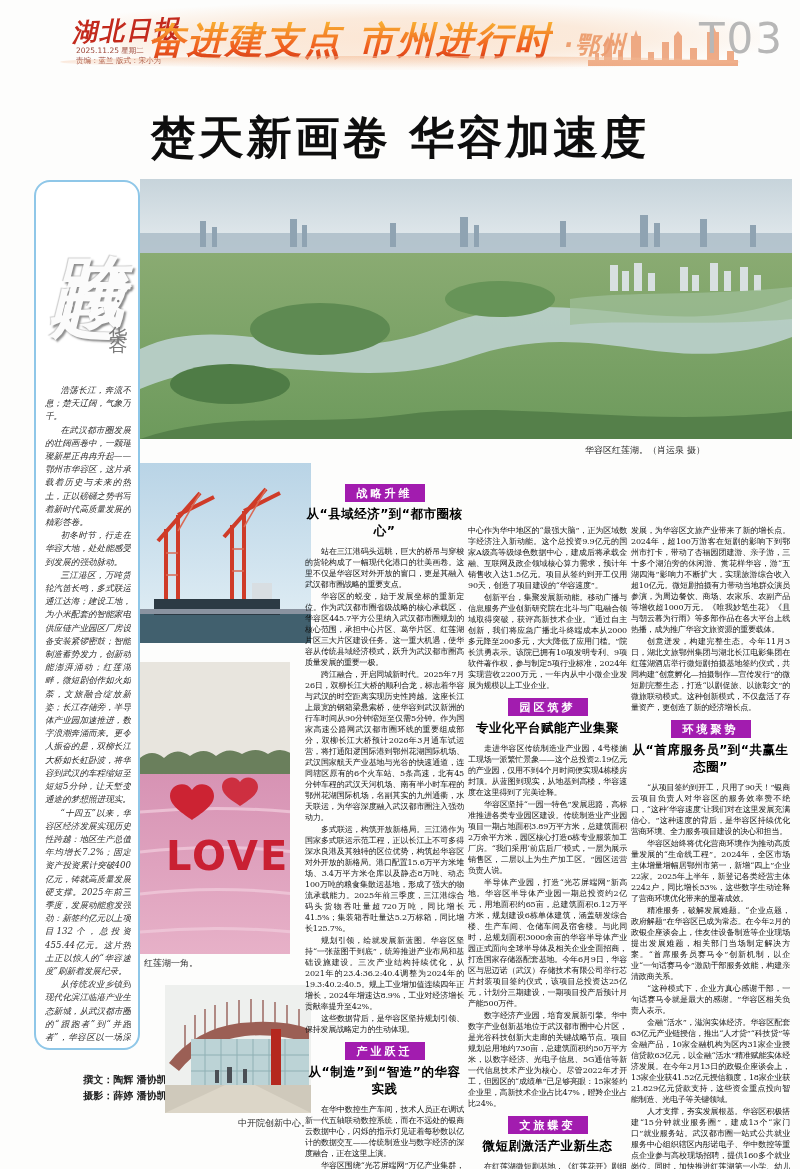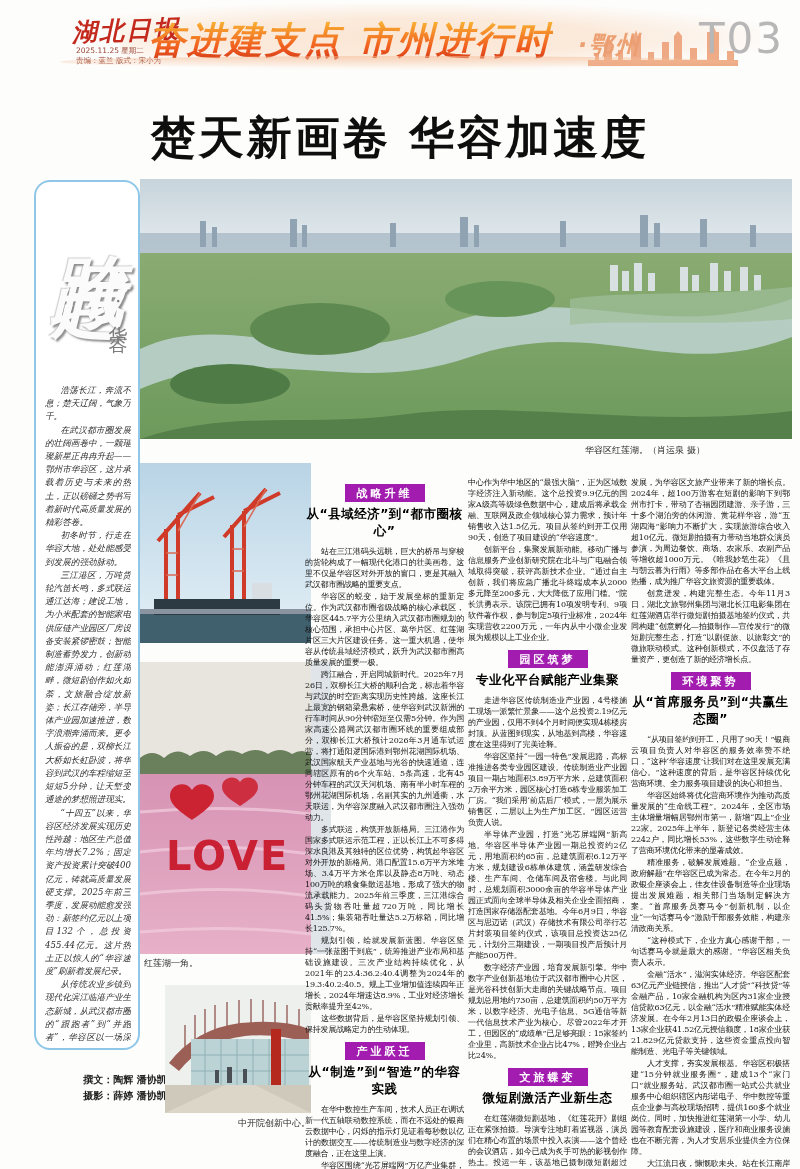--- a/index.html
+++ b/index.html
@@ -12,21 +12,21 @@
       background:radial-gradient(ellipse at 45% 50%, #fce6d4 0%, #fbeadb 40%, rgba(253,246,240,0) 78%);}
   .masthead::after{content:"";position:absolute;left:60px;right:60px;top:56px;height:12px;border-radius:50%;
       background:linear-gradient(180deg, rgba(244,188,150,.55), rgba(255,255,255,0));}
   .logo{position:absolute;left:72px;top:14px;font-family:"DejaVu Serif","Liberation Serif",serif;
       font-style:italic;font-weight:bold;font-size:25px;color:#c32a1d;transform:rotate(-2deg);letter-spacing:2px;}
   .dateline{position:absolute;left:76px;top:46px;font-size:7.5px;color:#9a4436;line-height:10px;}
   .banner{position:absolute;left:148px;top:16px;white-space:nowrap;}
   .banner-main{font-size:37px;font-weight:900;font-style:italic;letter-spacing:2px;
       background:linear-gradient(180deg,#f9b233 5%,#ef5a1e 68%,#cf3a17 100%);
       -webkit-background-clip:text;background-clip:text;color:transparent;margin-top:24px;}
-  .banner-sub{font-size:24px;font-weight:900;font-style:italic;color:#eda173;margin-left:20px;letter-spacing:2px;}
+  .banner-sub{font-size:24px;font-weight:900;font-style:italic;color:#eda173;margin-left:6px;letter-spacing:2px;}
   .skyline{position:absolute;left:588px;top:24px;}
   .pageno{position:absolute;right:16px;top:14px;font-size:42px;color:#b7b7b7;letter-spacing:2px;}
 
   
   .headline{position:absolute;top:92px;left:0;width:100%;text-align:center;}
   .title{margin:16px;font-family:"DejaVu Serif","Liberation Serif",serif;font-weight:900;font-size:45px;
       color:#0e0e0e;letter-spacing:3px;}
   .subhead{margin-top:3px;font-size:16px;color:#1c1c1c;letter-spacing:1px;}
 
   
@@ -46,21 +46,21 @@
 
   
   .photo{position:absolute;overflow:hidden;background:#dfe5e8;}
   .caption{position:absolute;font-size:9px;color:#2b2b2b;font-family:"DejaVu Serif","Liberation Serif",serif;}
 
   
   .col{position:absolute;top:477px;width:159px;height:692px;overflow:hidden;}
   #col1{left:305px;} #col2{left:468px;} #col3{left:631px;}
   .para{font-family:"DejaVu Serif","Liberation Serif",serif;font-size:8px;line-height:11px;
       letter-spacing:-0.2px;text-align:justify;color:#141414;margin:0 0 1px;text-indent:2em;}
-  .para.cont{text-indent:0;}
+  .para.cont{text-indent:0;margin-top:48px;}
   .badge{width:fit-content;margin:7px auto 4px;background:#a21caf;color:#fff;font-size:11px;
       letter-spacing:3px;padding:1.5px 12px;font-weight:bold;}
   .sec-h{text-align:center;font-size:12.5px;font-weight:bold;color:#000000;margin:0 0 6px;letter-spacing:.5px;}
 </style>
 </head>
 <body>
 
 <div class="page">
 
   <div class="masthead">
@@ -171,21 +171,21 @@
         <path d="M60,30 L38,68 M126,26 L104,64"></path>
       </g>
       <rect y="150" width="171" height="30" fill="#41606e"></rect>
       <rect x="14" y="136" width="126" height="16" fill="#2c3a44"></rect>
       <rect x="112" y="120" width="20" height="16" fill="#d8dee2"></rect>
       <rect y="146" width="171" height="5" fill="#8a93a0"></rect>
     </svg>
   </div>
   <div class="caption" style="left:144px;top:680px;text-decoration:underline;">繁忙的三江港。</div>
 
-  <div class="photo" style="left:140px;top:662px;width:191px;height:292px;">
+  <div class="photo" style="left:140px;top:662px;width:150px;height:292px;">
     <svg width="171" height="292" viewBox="0 0 171 292">
       <defs>
         <linearGradient id="gfield" x1="0" y1="0" x2="0" y2="1">
           <stop offset="0" stop-color="#d793b4"></stop>
             <stop offset="1" stop-color="#e7b1c8"></stop>
         </linearGradient>
       </defs>
       <rect width="171" height="110" fill="#e8e5de"></rect>
       <path d="M0,96 q12,-10 24,0 q12,-12 26,-2 q14,-10 26,0 q12,-10 26,-2 q14,-8 26,0 q12,-8 24,0 q10,-6 19,0 L171,116 L0,116 Z" fill="#6a7f5c"></path>
       <rect y="112" width="171" height="180" fill="url(#gfield)"></rect>

